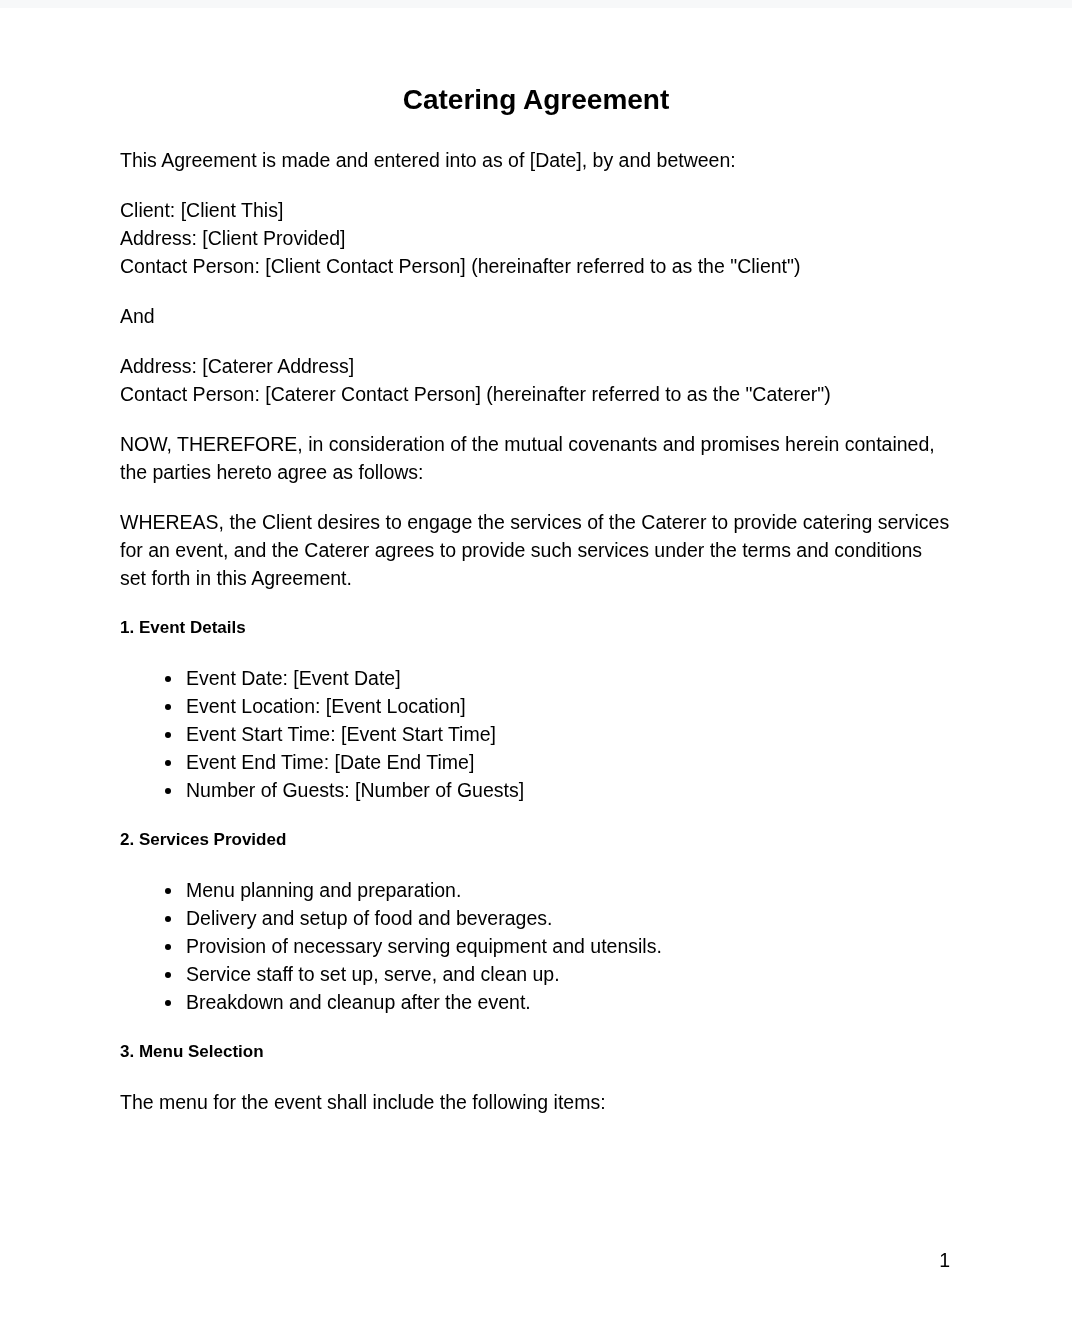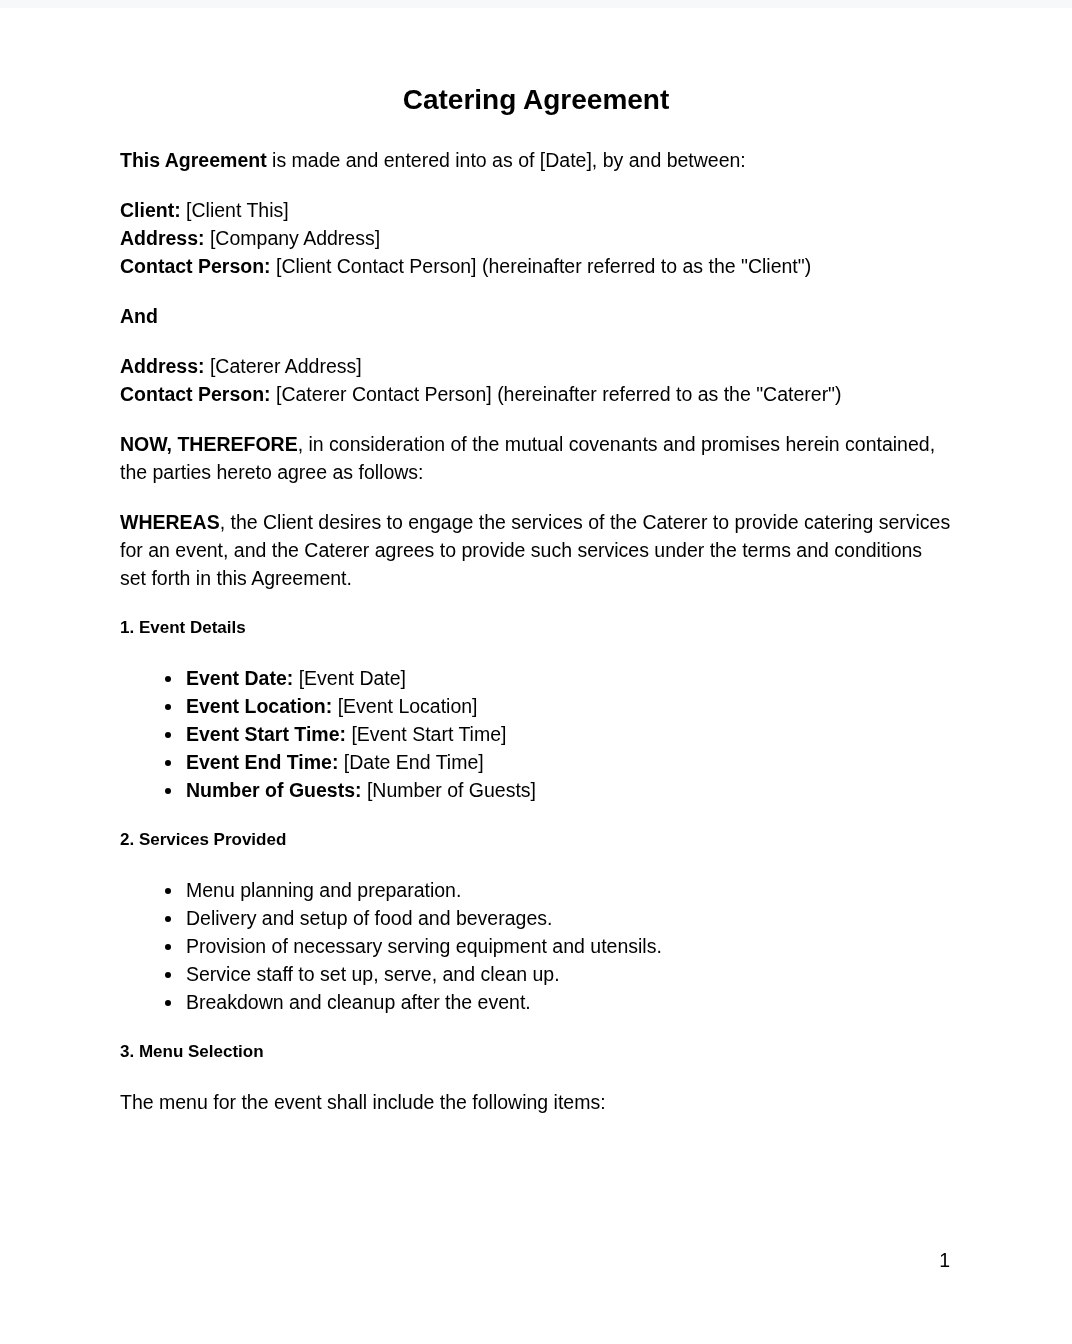--- a/index.html
+++ b/index.html
@@ -21,21 +21,21 @@
   }
   .title {
     font-size: 28px;
     line-height: 36px;
     font-weight: 700;
     text-align: center;
     margin: 0 0 28px 0;
   }
   .para { margin: 0 0 22px 0; }
   .line { line-height: 28px; }
-  .bold, strong { font-weight: 700; }
+  .bold, strong { font-weight: 400; }
   .heading {
     font-size: 17px;
     line-height: 28px;
     font-weight: 700;
     margin: 0 0 22px 0;
   }
   ul.list {
     margin: 0 0 22px 0;
     padding-left: 64px;
     list-style: disc;
@@ -66,21 +66,21 @@
 
 <div class="page">
   <div class="content">
 
     <h1 class="title">Catering Agreement</h1>
 
     <p class="para"><strong>This Agreement</strong><span> is made and entered into as of [Date], by and between:</span></p>
 
     <div class="para">
       <div class="line"><strong>Client:</strong><span> [Client This]</span></div>
-      <div class="line"><strong>Address:</strong><span> [Company Address]</span></div>
+      <div class="line"><strong>Address:</strong><span> [Client Provided]</span></div>
       <div class="line"><strong>Contact Person:</strong><span> [Client Contact Person] (hereinafter referred to as the "Client")</span></div>
     </div>
 
     <p class="para bold">And</p>
 
     <div class="para">
       <div class="line"><strong>Address:</strong><span> [Caterer Address]</span></div>
       <div class="line"><strong>Contact Person:</strong><span> [Caterer Contact Person] (hereinafter referred to as the "Caterer")</span></div>
     </div>
 

